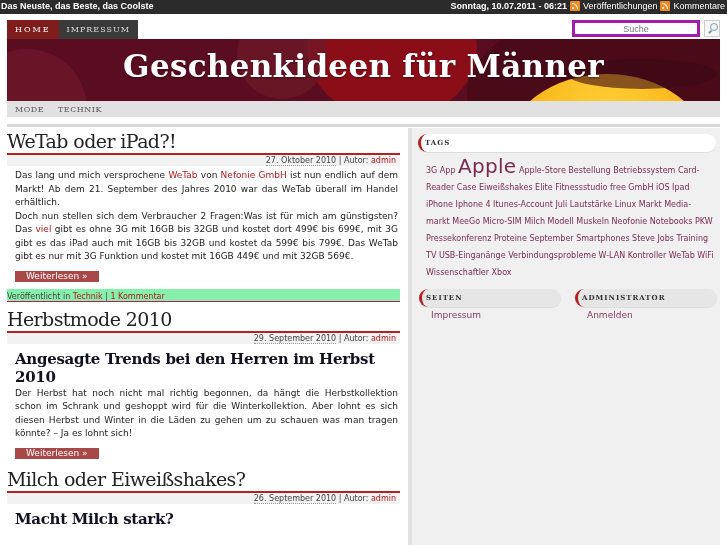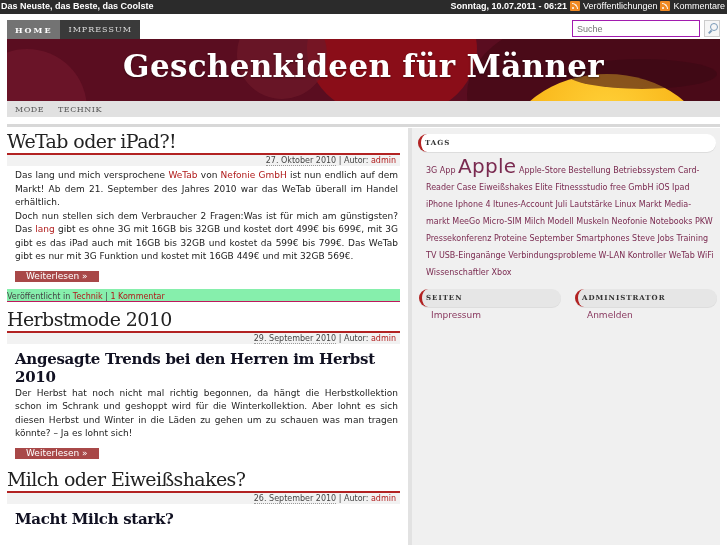--- a/index.html
+++ b/index.html
@@ -6,23 +6,23 @@
 html,body{width:727px;height:545px;overflow:hidden;background:#fff;font-family:"DejaVu Sans",sans-serif;}
 .topbar{position:absolute;left:0;top:0;width:727px;height:14px;background:#2b2b2b;color:#fff;font-family:"Liberation Sans",sans-serif;font-size:9px;font-weight:bold;}
 .topbar .tagline{position:absolute;left:1px;top:1px;}
 .topbar .right{position:absolute;right:2px;top:1px;display:flex;align-items:flex-start;gap:3px;}
 .topbar .right .lnk{font-weight:normal;}
 .rss{display:inline-block;width:10px;height:10px;background:#f08a24;border-radius:1px;position:relative;}
 .rss:after{content:"";position:absolute;left:2px;bottom:2px;width:2px;height:2px;background:#fff;border-radius:1px;}
 .rss:before{content:"";position:absolute;left:2px;top:2px;width:5px;height:5px;border-top:1.5px solid #fff;border-right:1.5px solid #fff;border-radius:0 6px 0 0;}
 .tabs{position:absolute;left:7px;top:20px;height:19px;display:flex;}
 .tab{height:19px;padding:0 8px;font-family:"DejaVu Serif",serif;font-size:8px;letter-spacing:1px;display:flex;align-items:center;color:#ddd;}
-.tab.active{background:#737373;color:#fff;font-weight:bold;letter-spacing:2px;}
+.tab.active{background:#7f1d1d;color:#fff;font-weight:normal;letter-spacing:2px;}
 .tab.normal{background:#3a3a3a;}
-.search{position:absolute;left:572px;top:20px;width:128px;height:17px;border:1px solid #a21caf;font-size:9px;color:#999;padding:2px 4px;background:#fff;}
+.search{position:absolute;left:572px;top:20px;width:128px;height:17px;border:3px solid #a21caf;font-size:9px;color:#999;padding:2px 4px;background:#fff;text-align:center;}
 .search-btn{position:absolute;left:704px;top:20px;width:16px;height:17px;border:1px solid #ccc;background:#f6f6f6;}
 .search-btn:before{content:"";position:absolute;left:5px;top:2px;width:6px;height:6px;border:1.5px solid #7a9ab8;border-radius:50%;}
 .search-btn:after{content:"";position:absolute;left:3px;top:10px;width:4px;height:1.5px;background:#7a9ab8;transform:rotate(-45deg);}
 .banner{position:absolute;left:7px;top:39px;width:713px;height:62px;overflow:hidden;background:#5a0d20;}
 .blob{position:absolute;border-radius:50%;}
 .banner h1{position:absolute;left:0;width:713px;top:9px;text-align:center;font-family:"DejaVu Serif",serif;font-weight:bold;font-size:31px;color:#fff;letter-spacing:0.3px;text-shadow:0 1px 2px rgba(0,0,0,.4);}
 .subnav{position:absolute;left:7px;top:101px;width:713px;height:16px;background:#e1e1e1;display:flex;gap:14px;padding-left:8px;align-items:center;font-family:"DejaVu Serif",serif;font-size:8px;color:#555;letter-spacing:.5px;}
 .sep{position:absolute;left:7px;top:124px;width:713px;height:3px;background:#d8d8d8;}
 .main{position:absolute;left:7px;top:128px;width:393px;}
 .post-title{font-family:"DejaVu Serif",serif;font-size:19px;color:#222;border-bottom:2px solid #b22222;padding:2px 0 1px 0;letter-spacing:-.6px;line-height:22px;}
@@ -78,21 +78,21 @@
   <span>TECHNIK</span>
 </div>
 <div class="sep"></div>
 
 <div class="main">
   <div>
     <div class="post-title">WeTab oder iPad?!</div>
     <div class="meta"><span class="u">27. Oktober 2010</span> <span>| Autor:</span> <span class="red">admin</span></div>
     <div class="body">
       <span>Das lang und mich versprochene </span><span class="red">WeTab</span><span> von </span><span class="red">Nefonie GmbH</span><span> ist nun endlich auf dem Markt! Ab dem 21. September des Jahres 2010 war das WeTab überall im Handel erhältlich.</span><br>
-      <span>Doch nun stellen sich dem Verbraucher 2 Fragen:Was ist für mich am günstigsten? Das </span><span class="red">lang</span><span> gibt es ohne 3G mit 16GB bis 32GB und kostet dort 499€ bis 699€, mit 3G gibt es das iPad auch mit 16GB bis 32GB und kostet da 599€ bis 799€. Das WeTab gibt es nur mit 3G Funktion und kostet mit 16GB 449€ und mit 32GB 569€.</span>
+      <span>Doch nun stellen sich dem Verbraucher 2 Fragen:Was ist für mich am günstigsten? Das </span><span class="red">viel</span><span> gibt es ohne 3G mit 16GB bis 32GB und kostet dort 499€ bis 699€, mit 3G gibt es das iPad auch mit 16GB bis 32GB und kostet da 599€ bis 799€. Das WeTab gibt es nur mit 3G Funktion und kostet mit 16GB 449€ und mit 32GB 569€.</span>
     </div>
     <span class="more">Weiterlesen »</span>
     <div class="footer"><span>Veröffentlicht in</span> <span class="red">Technik</span> | <span class="red">1 Kommentar</span></div>
   </div>
 
   <div style="margin-top:4px">
     <div class="post-title">Herbstmode 2010</div>
     <div class="meta"><span class="u">29. September 2010</span> <span>| Autor:</span> <span class="red">admin</span></div>
     <div class="subhead">Angesagte Trends bei den Herren im Herbst 2010</div>
     <div class="body" style="padding-top:1px">Der Herbst hat noch nicht mal richtig begonnen, da hängt die Herbstkollektion schon im Schrank und geshoppt wird für die Winterkollektion. Aber lohnt es sich diesen Herbst und Winter in die Läden zu gehen um zu schauen was man tragen könnte? – Ja es lohnt sich!</div>

